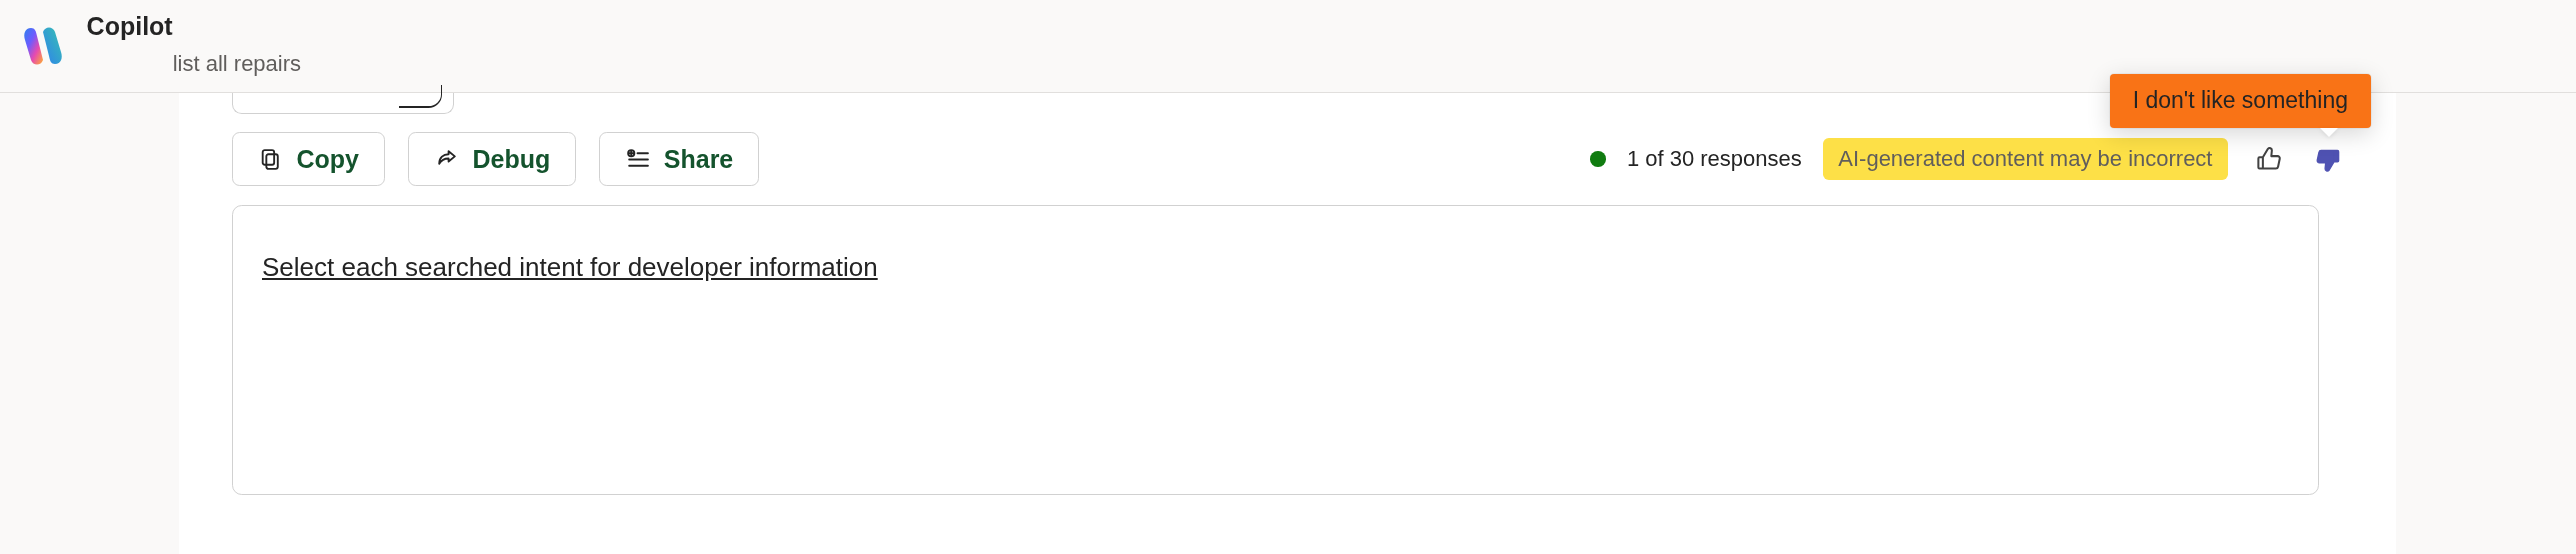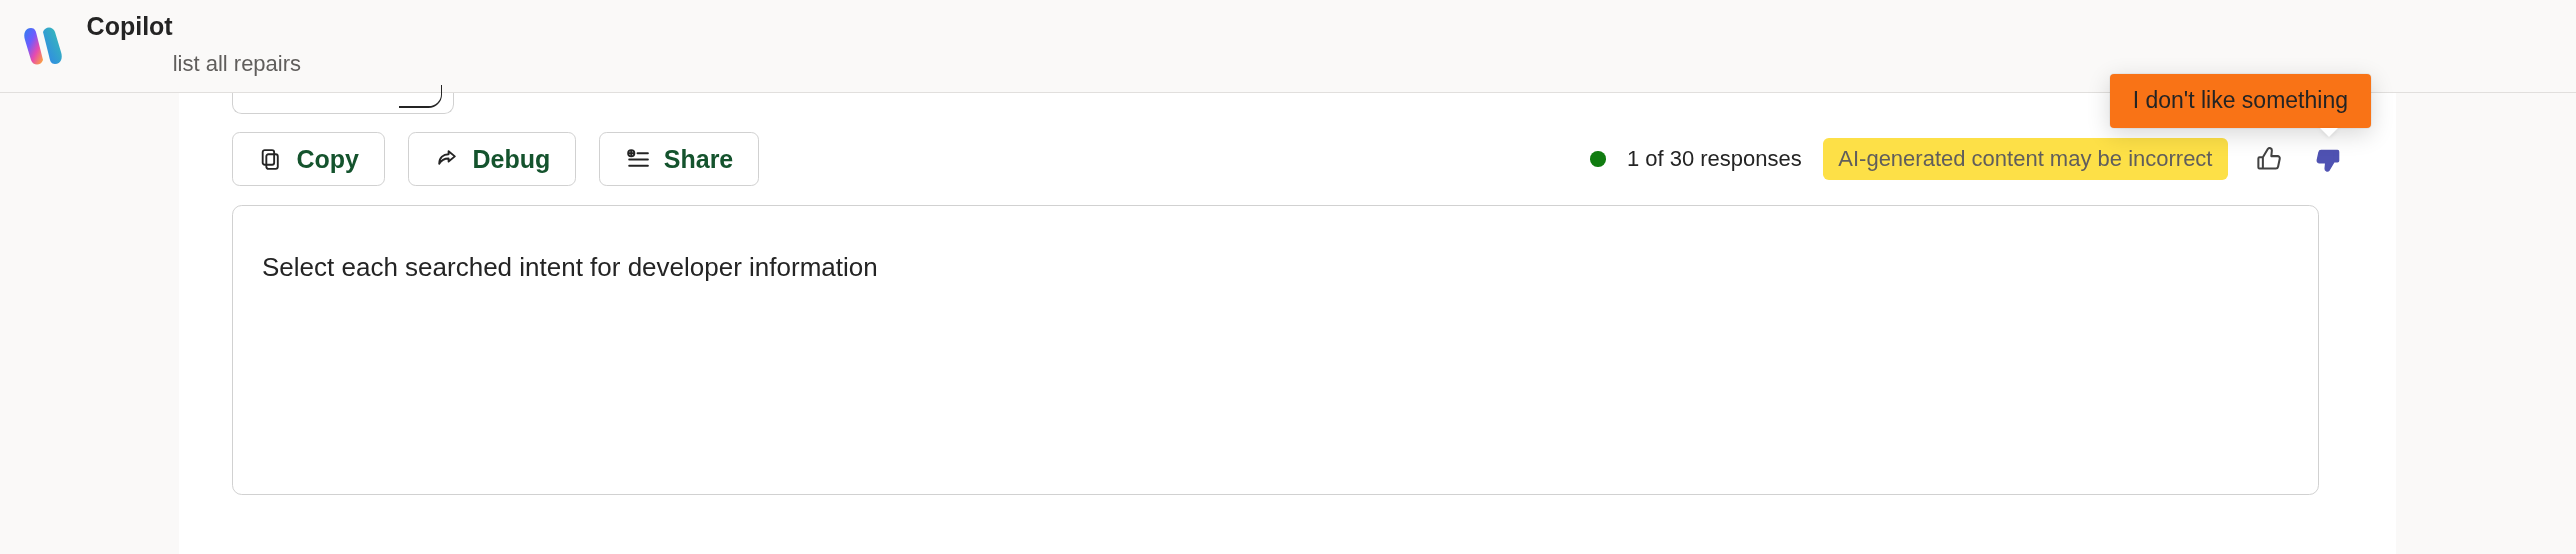--- a/index.html
+++ b/index.html
@@ -147,20 +147,21 @@
     width: 2087px;
     min-height: 290px;
     border: 1px solid #d1d1d1;
     border-radius: 9.7px;
     background: #fff;
     padding: 46px 29px 29px 29px;
   }
   .panel-text {
     font-size: 26px;
     color: #242424;
+    text-decoration: underline;
   }
 
   
   .tooltip {
     position: absolute;
     top: -19.3px;
     right: 25px;
     background: #f97316;
     border-radius: 4px;
     box-shadow: 0 5.8px 23px rgba(0,0,0,0.16), 0 0 0 1px rgba(0,0,0,0.04);

